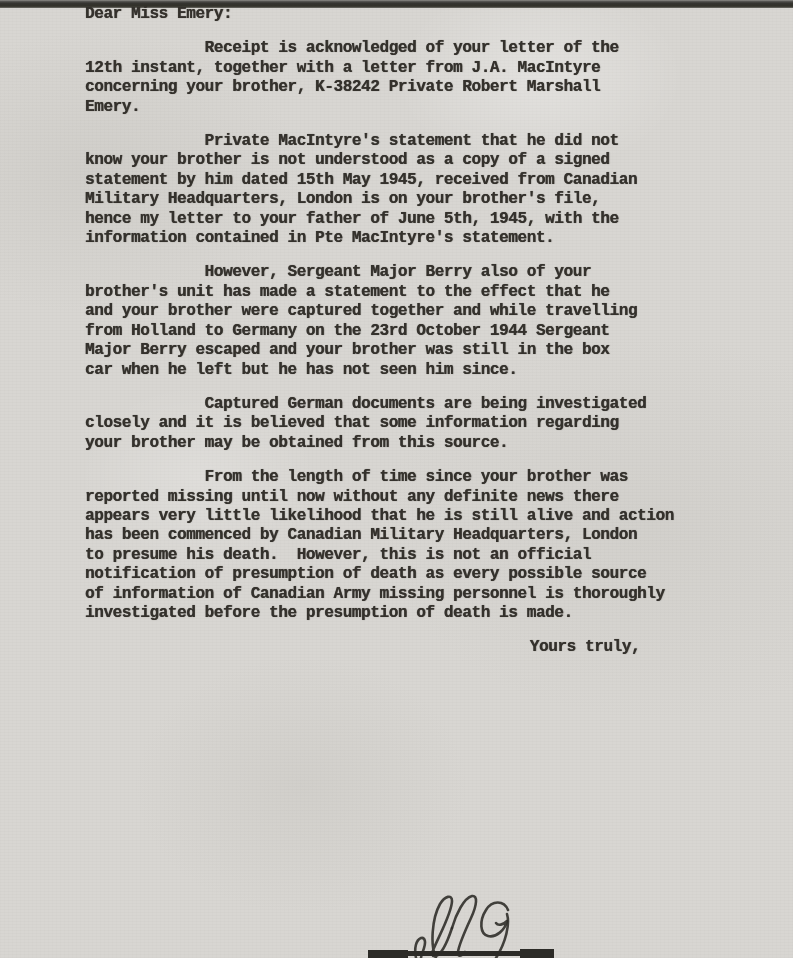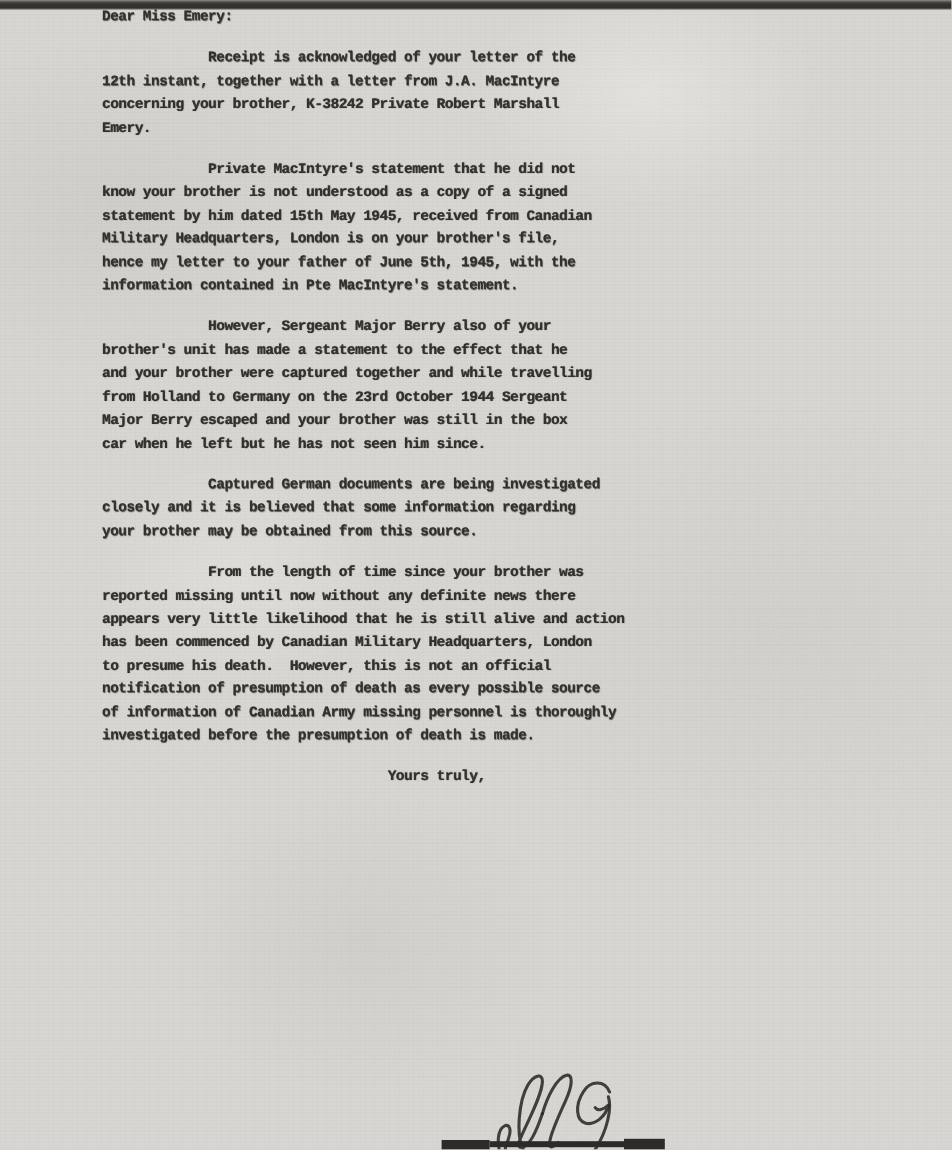--- a/index.html
+++ b/index.html
@@ -32,29 +32,30 @@
     position: absolute;
     top: 5px;
     left: 85px;
     right: 30px;
     color: #34312c;
   }
   .para {
     margin: 0 0 15px 0;
     white-space: pre;
     font-family: "Liberation Mono", "DejaVu Sans Mono", monospace;
-    font-size: 12px;
+    font-size: 16px;
     line-height: 19.4px;
     font-weight: bold;
     letter-spacing: -0.4px;
     color: #34312c;
     text-shadow: 0.4px 0.4px 0.8px rgba(44, 41, 36, 0.75), -0.2px 0 0.5px rgba(44,41,36,0.35);
   }
   .closing {
     margin-bottom: 0;
+    text-align: center;
   }
   .signature-svg {
     position: absolute;
     left: 360px;
     top: 888px;
     width: 210px;
     height: 70px;
   }
   .signature-svg path {
     fill: none;

